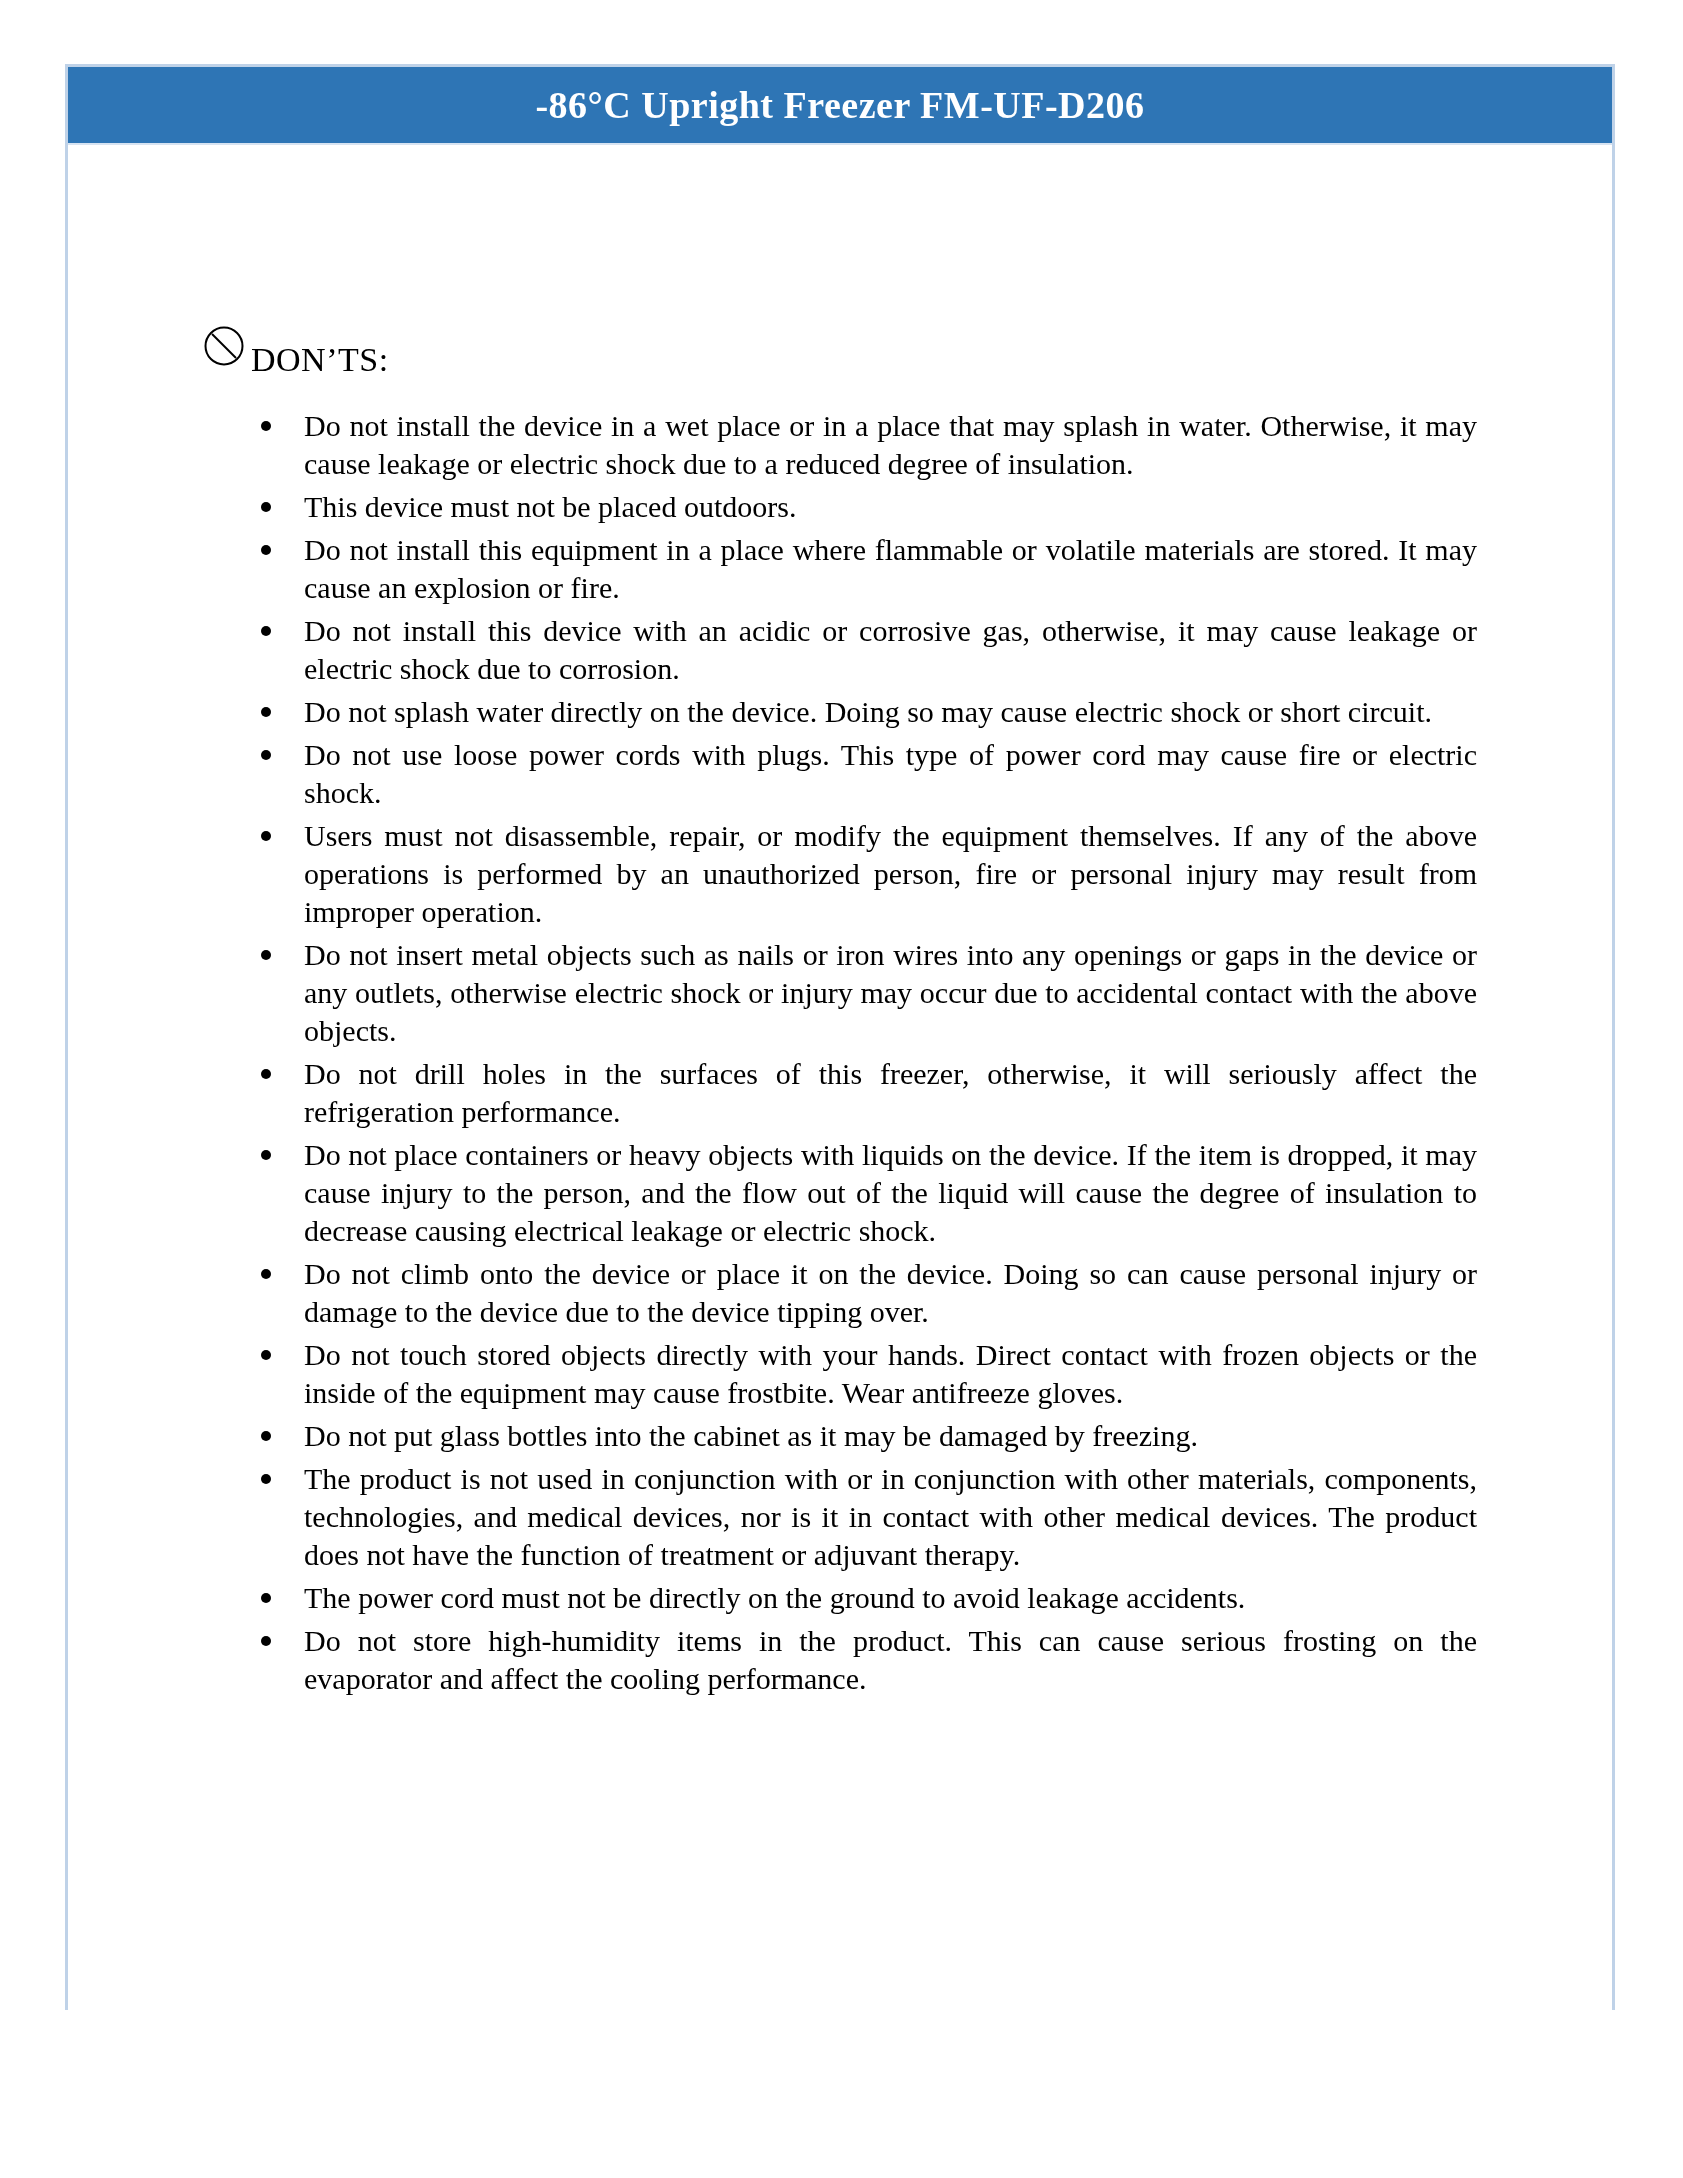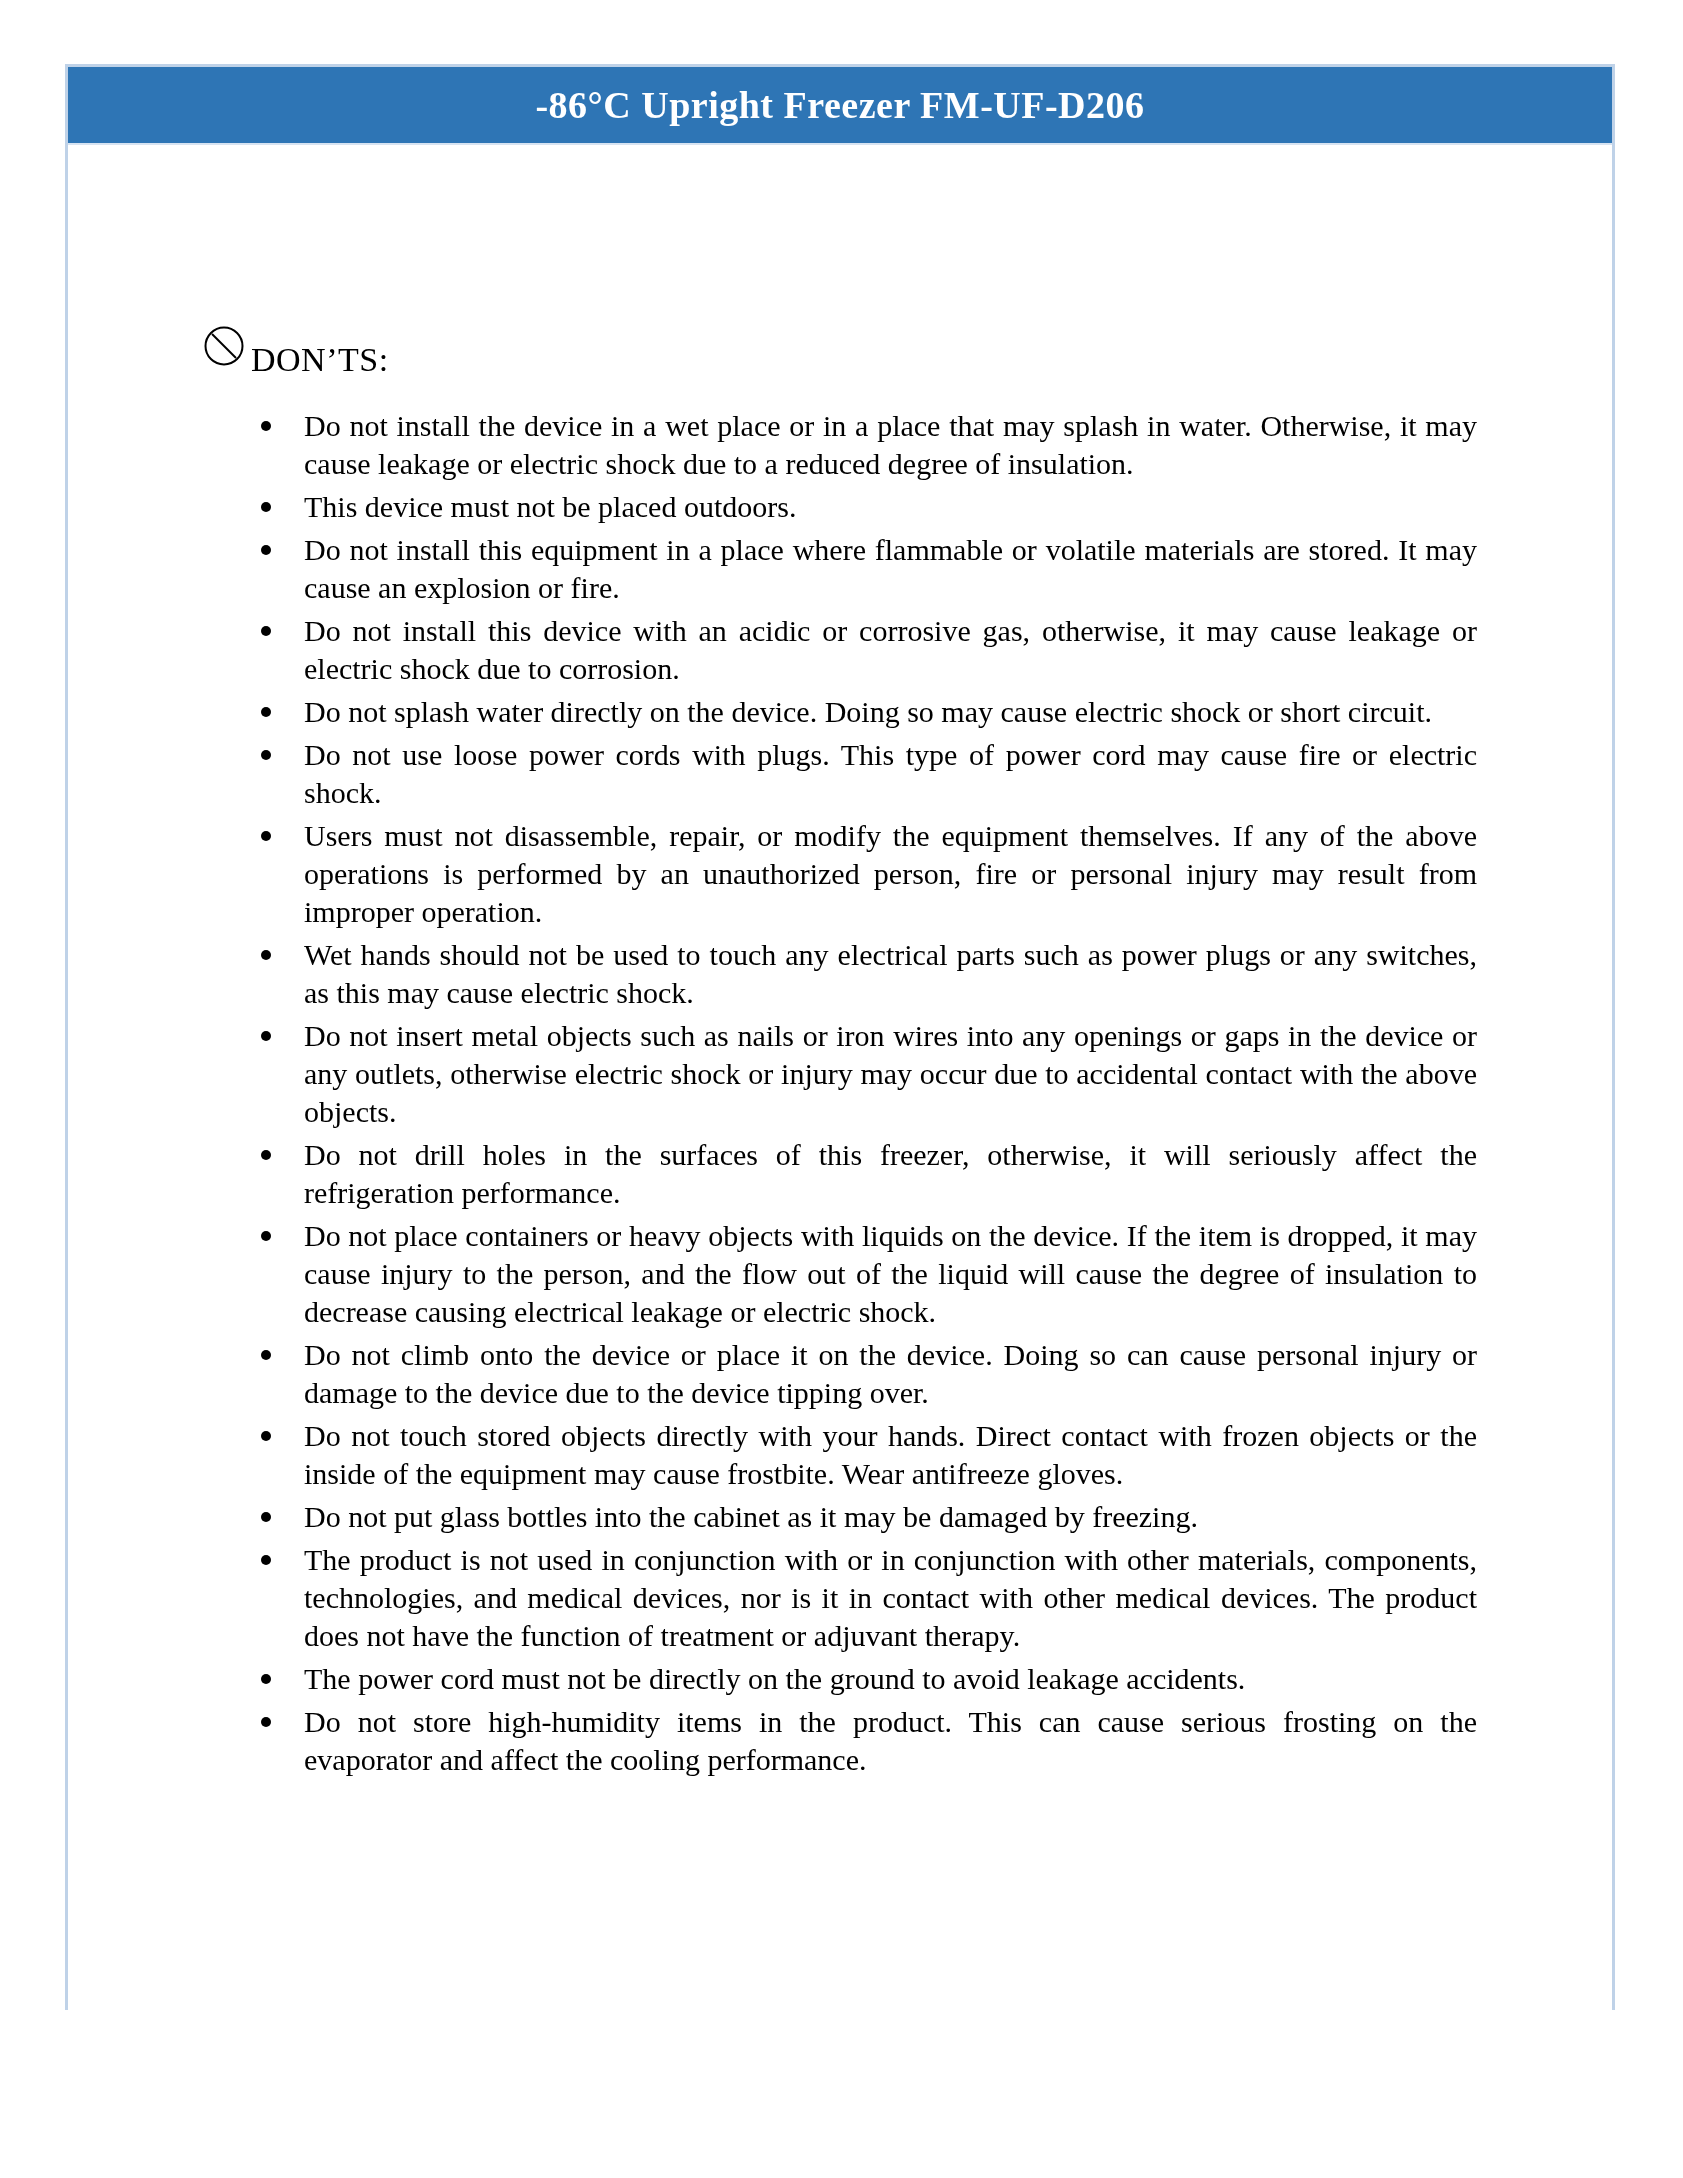--- a/index.html
+++ b/index.html
@@ -99,21 +99,20 @@
     </div>
 
     <ul class="donts-list">
       <li><span class="bullet"></span><span>Do not install the device in a wet place or in a place that may splash in water. Otherwise, it may cause leakage or electric shock due to a reduced degree of insulation.</span></li>
       <li><span class="bullet"></span><span>This device must not be placed outdoors.</span></li>
       <li><span class="bullet"></span><span>Do not install this equipment in a place where flammable or volatile materials are stored. It may cause an explosion or fire.</span></li>
       <li><span class="bullet"></span><span>Do not install this device with an acidic or corrosive gas, otherwise, it may cause leakage or electric shock due to corrosion.</span></li>
       <li><span class="bullet"></span><span>Do not splash water directly on the device. Doing so may cause electric shock or short circuit.</span></li>
       <li><span class="bullet"></span><span>Do not use loose power cords with plugs. This type of power cord may cause fire or electric shock.</span></li>
       <li><span class="bullet"></span><span>Users must not disassemble, repair, or modify the equipment themselves. If any of the above operations is performed by an unauthorized person, fire or personal injury may result from improper operation.</span></li>
-      <li><span class="bullet"></span><span>Wet hands should not be used to touch any electrical parts such as power plugs or any switches, as this may cause electric shock.</span></li>
       <li><span class="bullet"></span><span>Do not insert metal objects such as nails or iron wires into any openings or gaps in the device or any outlets, otherwise electric shock or injury may occur due to accidental contact with the above objects.</span></li>
       <li><span class="bullet"></span><span>Do not drill holes in the surfaces of this freezer, otherwise, it will seriously affect the refrigeration performance.</span></li>
       <li><span class="bullet"></span><span>Do not place containers or heavy objects with liquids on the device. If the item is dropped, it may cause injury to the person, and the flow out of the liquid will cause the degree of insulation to decrease causing electrical leakage or electric shock.</span></li>
       <li><span class="bullet"></span><span>Do not climb onto the device or place it on the device. Doing so can cause personal injury or damage to the device due to the device tipping over.</span></li>
       <li><span class="bullet"></span><span>Do not touch stored objects directly with your hands. Direct contact with frozen objects or the inside of the equipment may cause frostbite. Wear antifreeze gloves.</span></li>
       <li><span class="bullet"></span><span>Do not put glass bottles into the cabinet as it may be damaged by freezing.</span></li>
       <li><span class="bullet"></span><span>The product is not used in conjunction with or in conjunction with other materials, components, technologies, and medical devices, nor is it in contact with other medical devices. The product does not have the function of treatment or adjuvant therapy.</span></li>
       <li><span class="bullet"></span><span>The power cord must not be directly on the ground to avoid leakage accidents.</span></li>
       <li><span class="bullet"></span><span>Do not store high-humidity items in the product. This can cause serious frosting on the evaporator and affect the cooling performance.</span></li>
     </ul>

